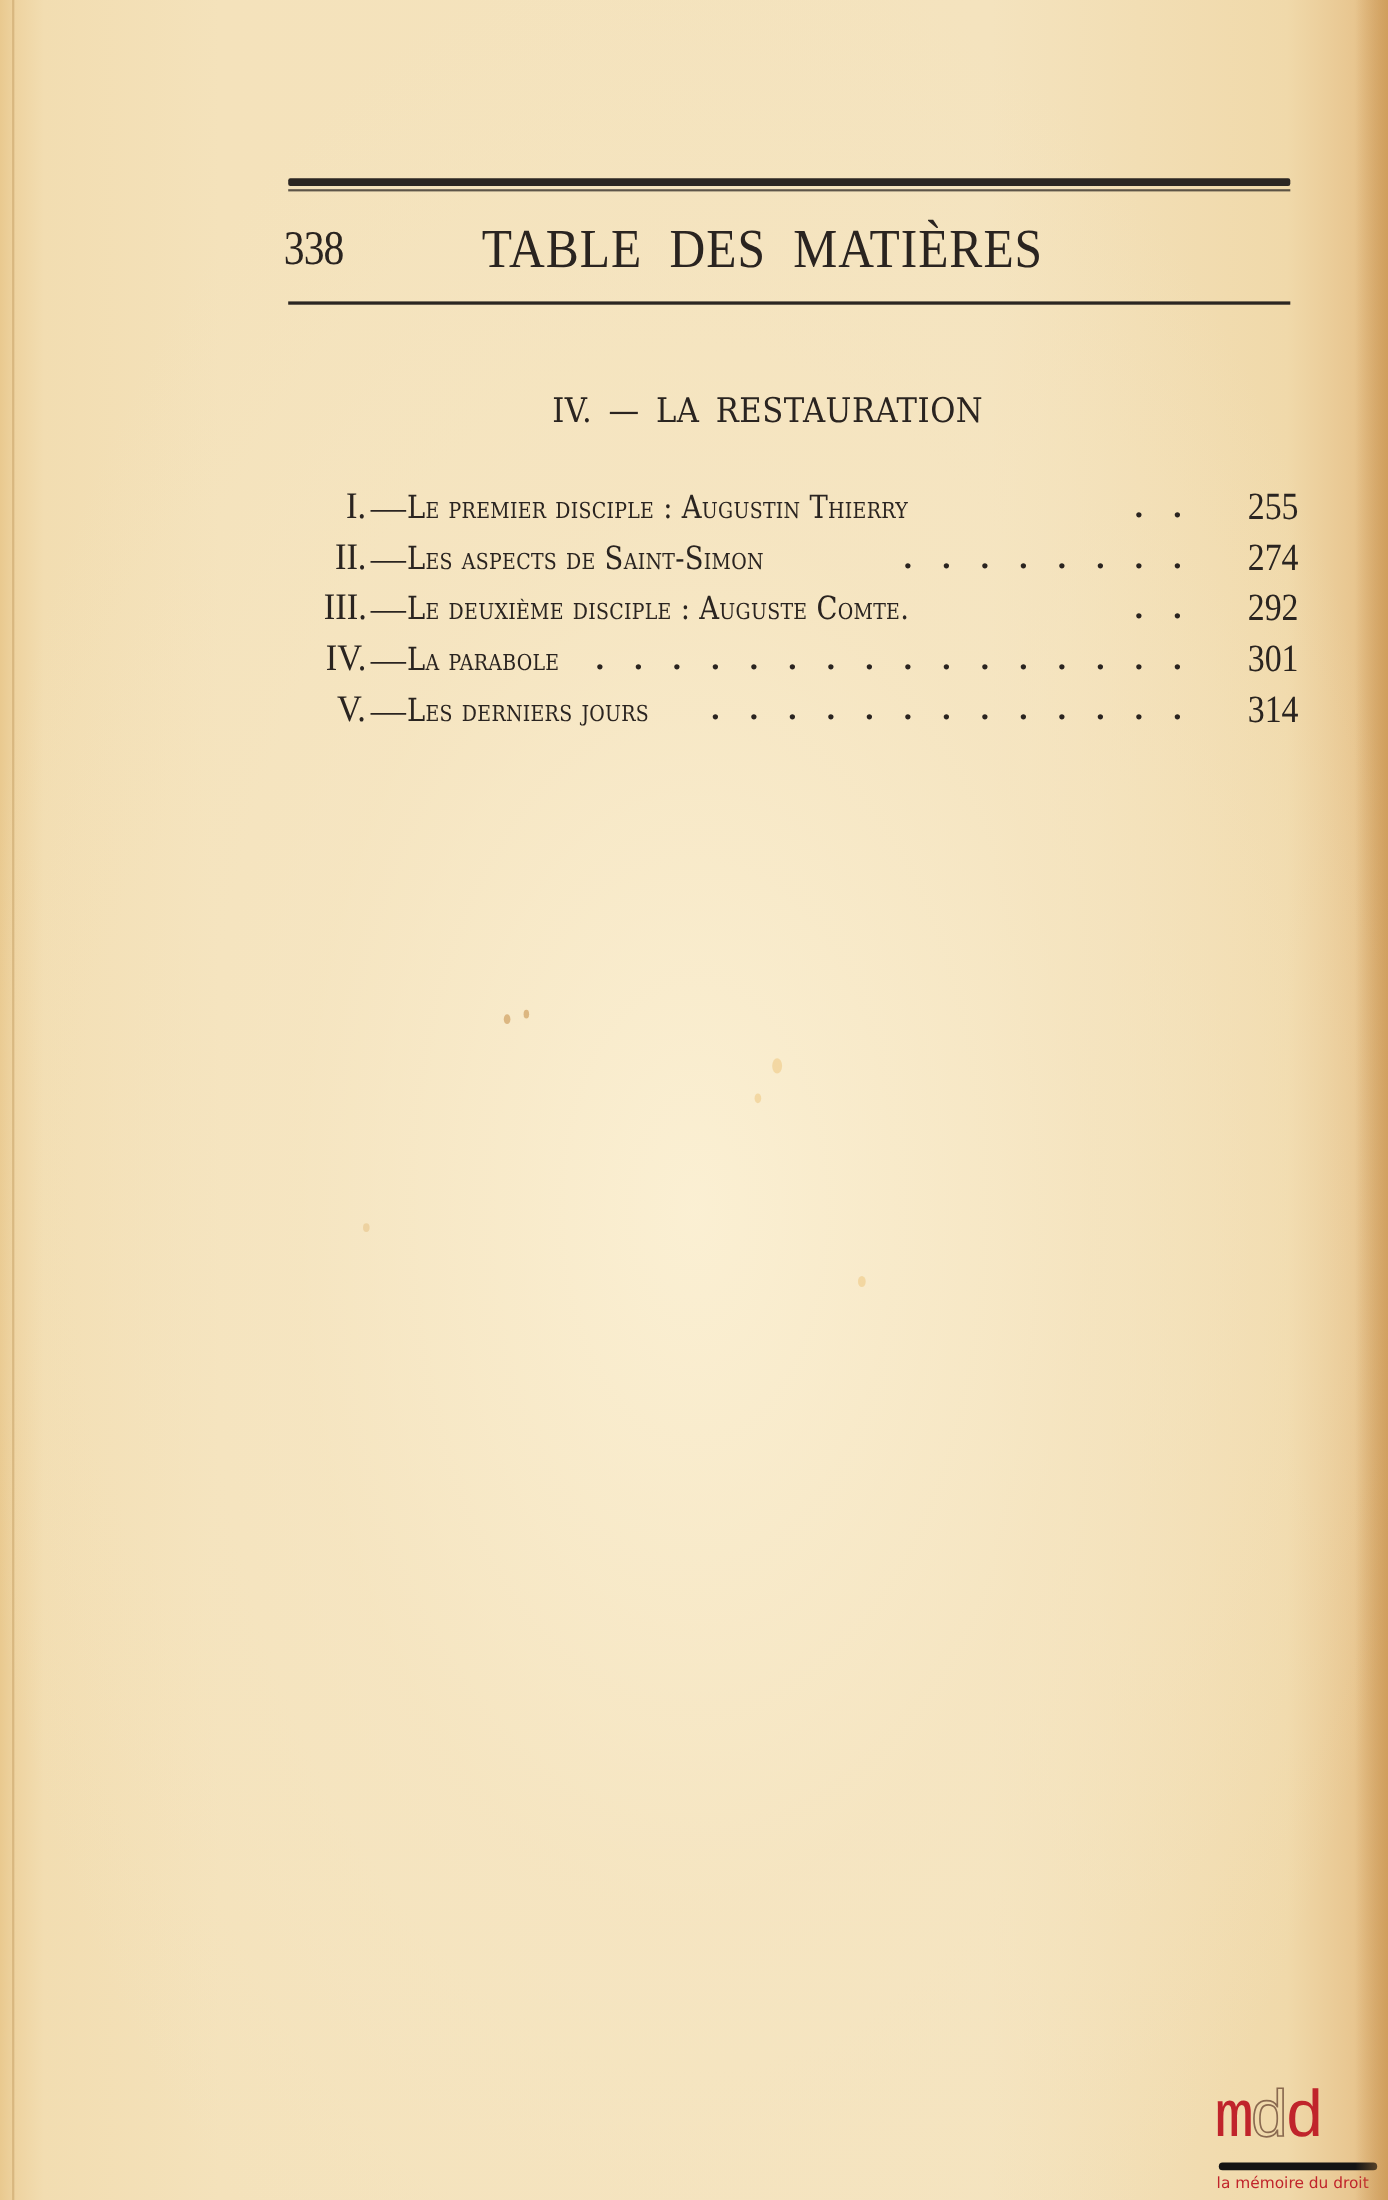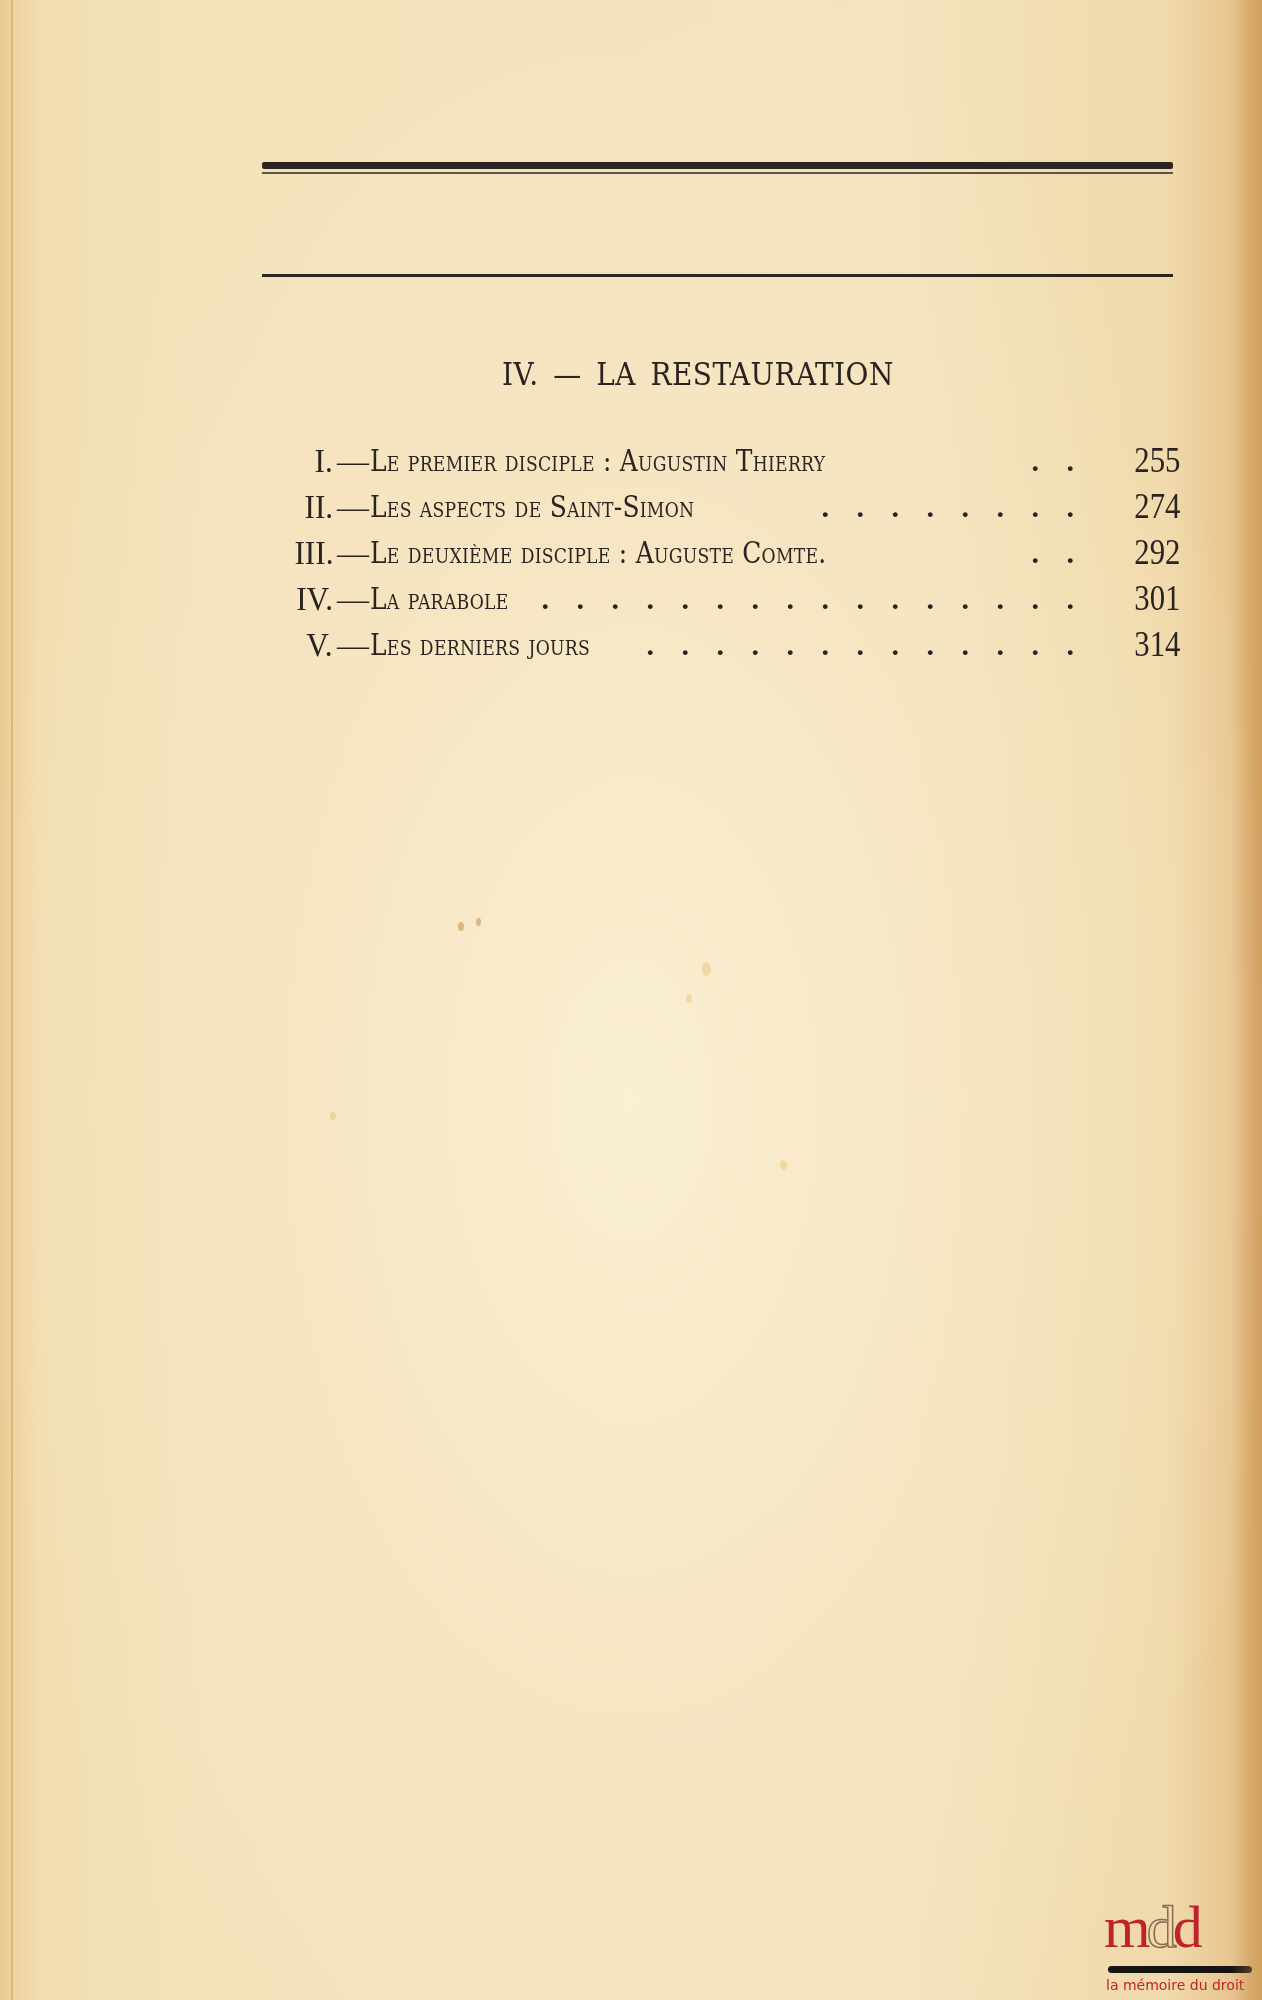--- a/index.html
+++ b/index.html
@@ -147,21 +147,21 @@
       transform-origin: right center;
     }
     .logo {
       position: absolute;
       left: 1104px; top: 1892px;
       width: 152px; height: 104px;
     }
     .logo-mark {
       position: absolute;
       left: 0; top: 0;
-      font-family: Liberation Serif, serif;
+      font-family: Liberation Mono, monospace;
       font-size: 60px;
       line-height: 70px;
       color: #c0242b;
       letter-spacing: -4px;
     }
     .logo-mark .outline {
       color: transparent;
       -webkit-text-stroke: 1.5px #8a6a50;
     }
     .logo-bar {
@@ -187,20 +187,24 @@
     }
   </style>
 </head>
 <body>
 
 <div class="page">
 
   <div class="rule-top"></div>
   <div class="rule-top-thin"></div>
 
+  <div class="header">
+    <span class="page-number">338</span>
+    <span class="running-title">TABLE DES MATIÈRES</span>
+  </div>
 
   <div class="rule-bottom"></div>
 
   <div class="section-title">IV. — LA RESTAURATION</div>
 
   <div class="toc">
     <div class="toc-row">
       <span class="toc-num">I.</span>
       <span class="toc-dash">—</span>
       <span class="toc-title">Le premier disciple : Augustin Thierry</span>

